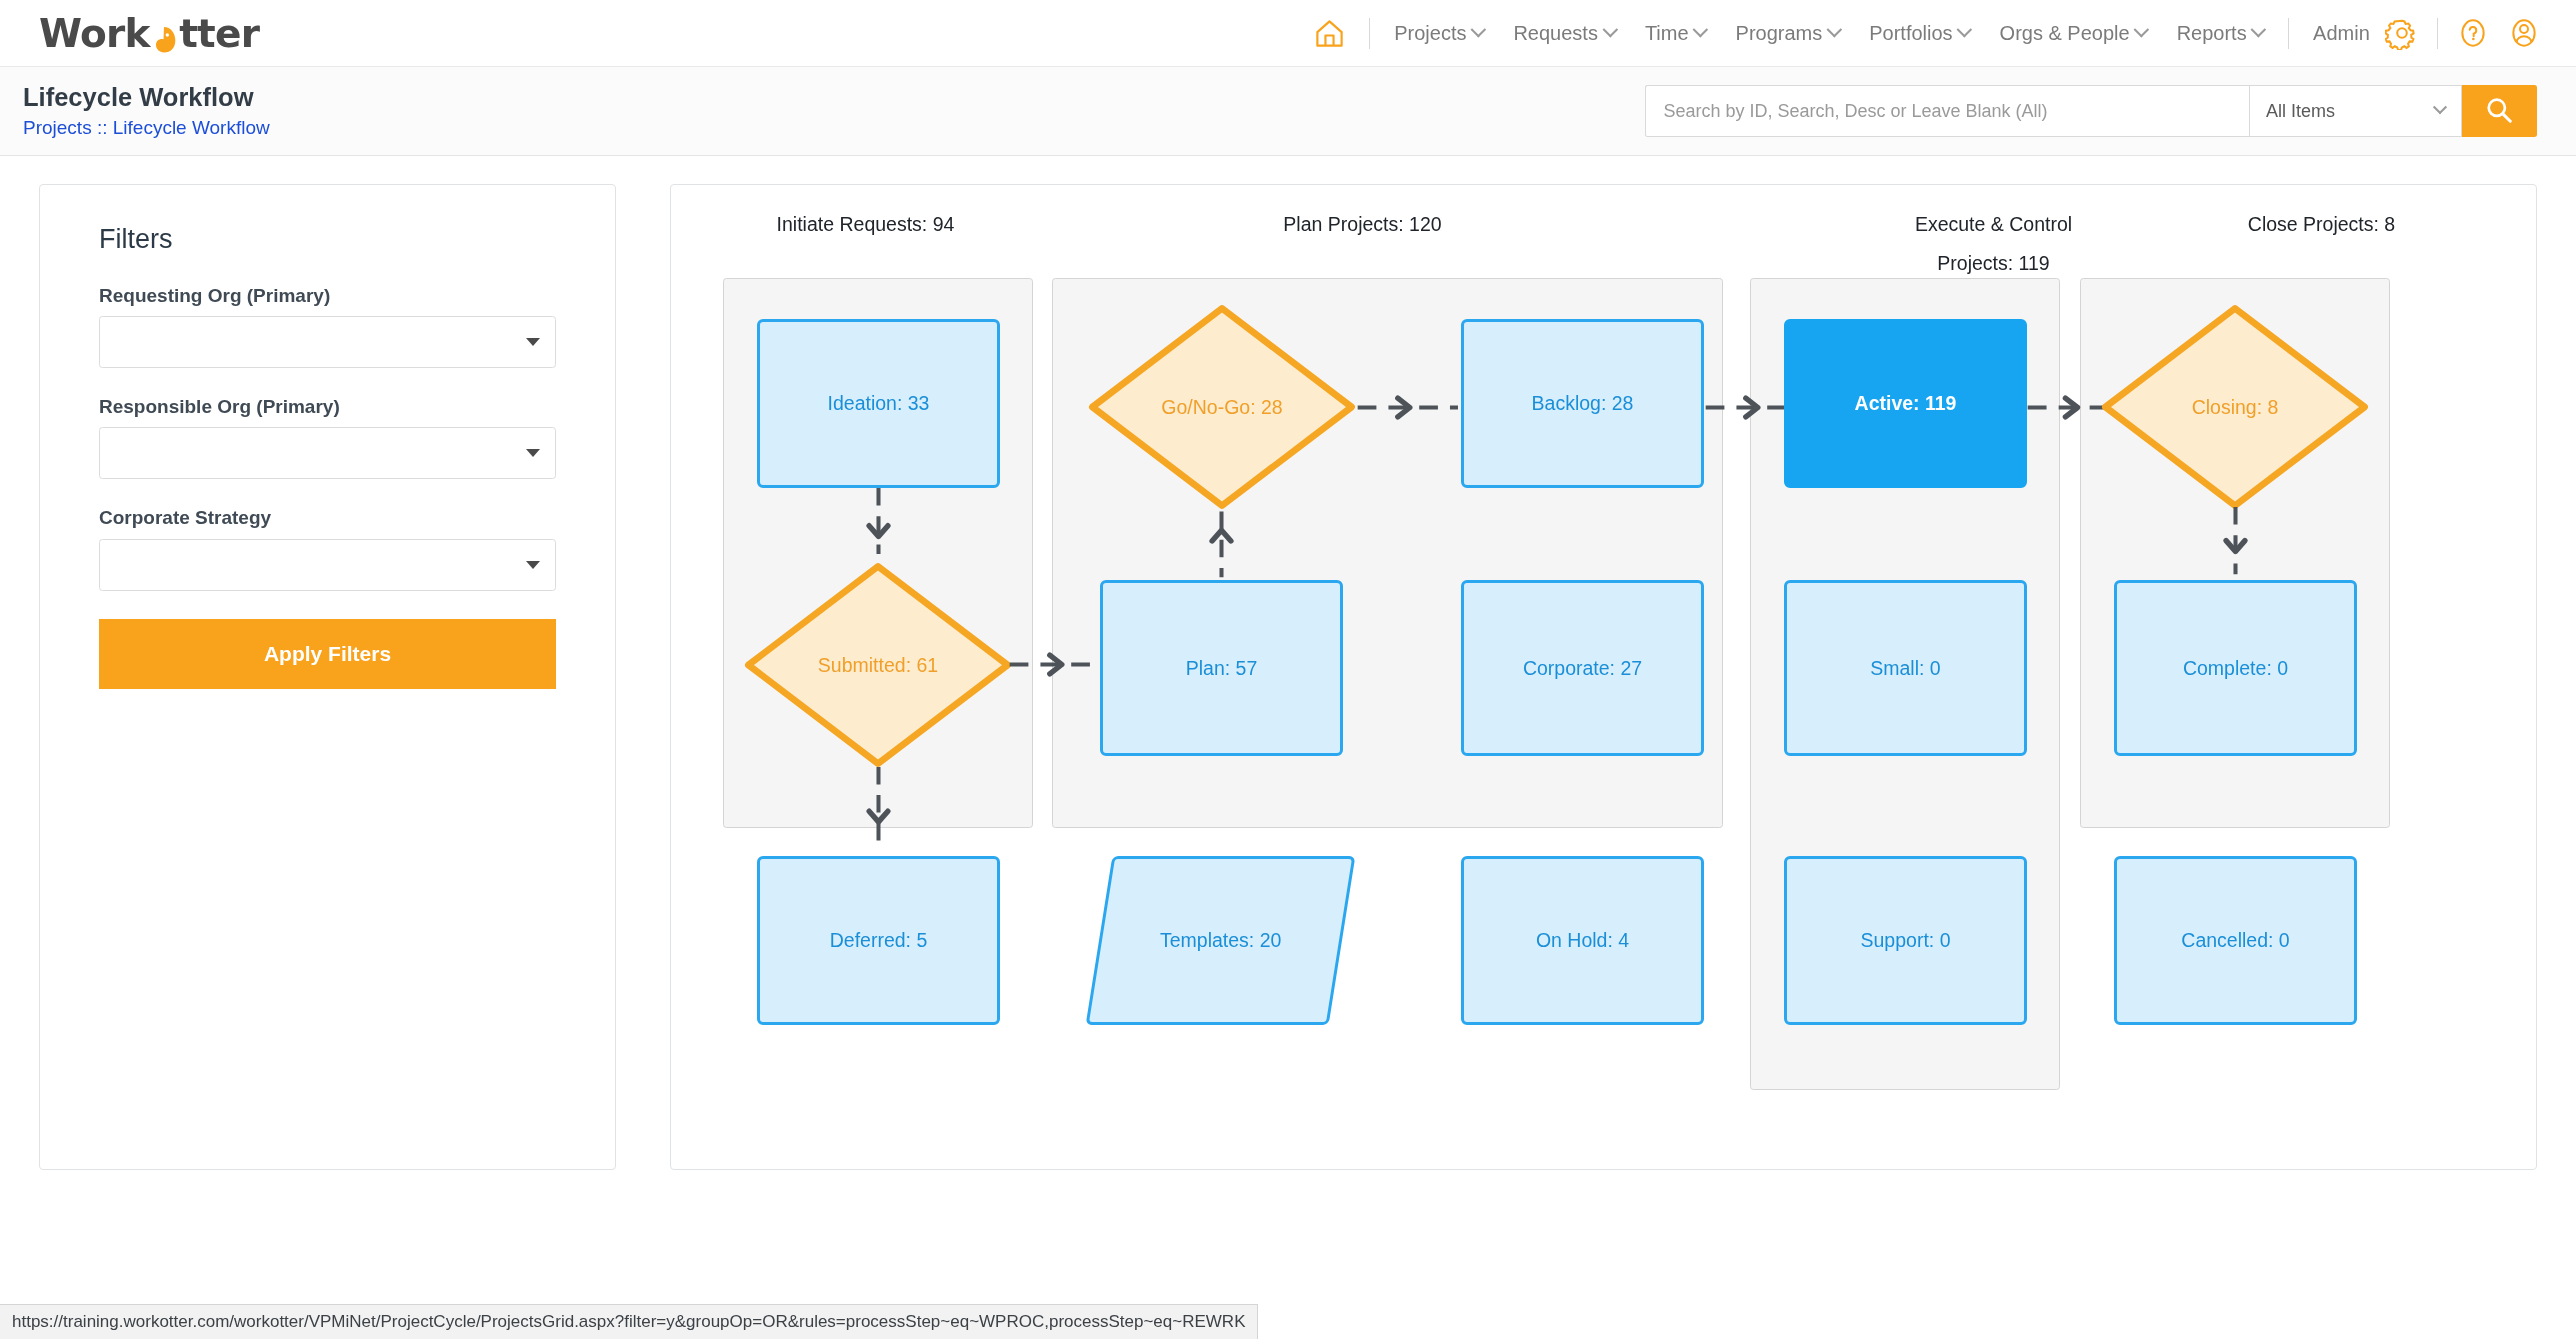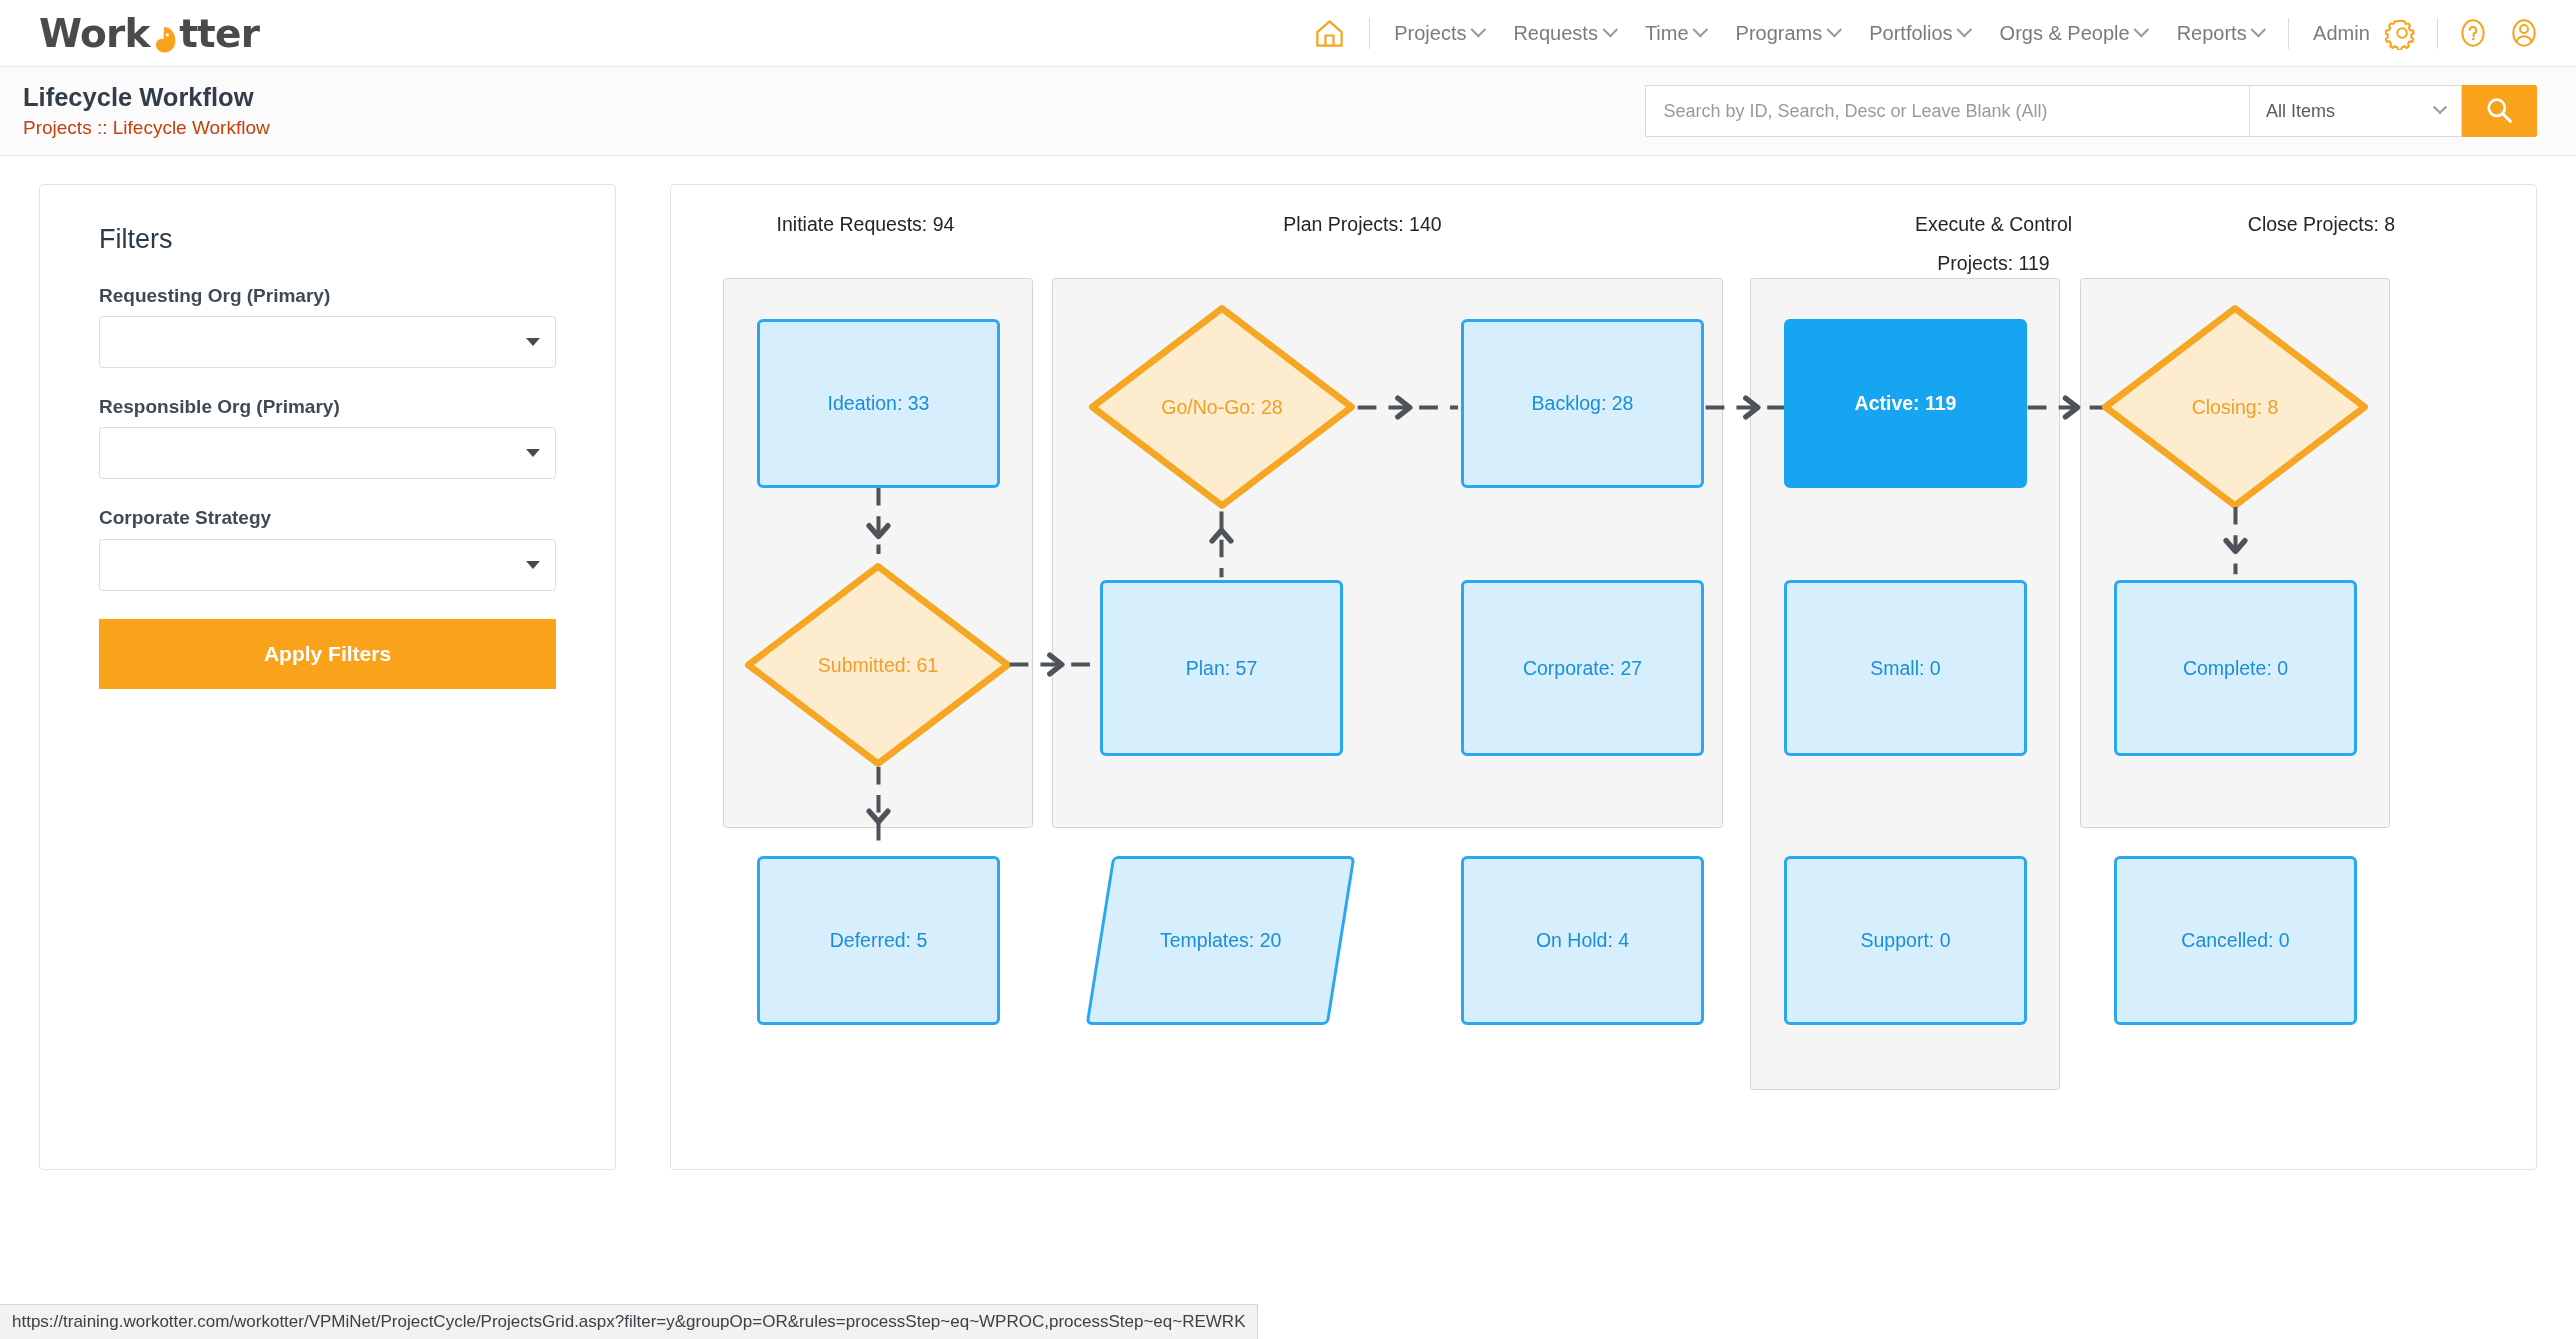--- a/index.html
+++ b/index.html
@@ -58,21 +58,21 @@
     background: #fbfbfb;
     height: 89px;
     display: flex;
     align-items: center;
     padding: 0 39px 0 23px;
     border-bottom: 0.7px solid #e4e4e4;
     position: relative;
   }
   .ph-left { display: flex; flex-direction: column; justify-content: flex-end; }
   .ph-title { font-size: 25.5px; font-weight: bold; color: #333d47; line-height: 1.25; }
-  .ph-crumb { font-size: 19px; color: #c2410c; line-height: 1.3; margin-top: 2px; }
+  .ph-crumb { font-size: 19px; color: #1d4ed8; line-height: 1.3; margin-top: 2px; }
   .ph-right { margin-left: auto; display: flex; align-items: stretch; height: 52px; }
   .search-input {
     width: 604px;
     border: 0.7px solid #d9d9d9;
     border-right: none;
     background: #fff;
     font-size: 18px;
     color: #9a9a9a;
     padding: 0 17.4px;
     display: flex; align-items: center;
@@ -366,21 +366,21 @@
     <button class="apply-btn">Apply Filters</button>
   </div>
 
   <div class="wf-card">
     <div class="wf-canvas">
 
       <div class="col-head" style="left:40px; top:28px; width:309px;">
         <span>Initiate Requests: 94</span>
       </div>
       <div class="col-head" style="left:537px; top:28px; width:309px;">
-        <span>Plan Projects: 140</span>
+        <span>Plan Projects: 120</span>
       </div>
       <div class="col-head" style="left:1168px; top:28px; width:309px;">
         <div>Execute &amp; Control</div>
         <div style="margin-top:16px;">Projects: 119</div>
       </div>
       <div class="col-head" style="left:1496px; top:28px; width:309px;">
         <span>Close Projects: 8</span>
       </div>
 
       <div class="group-box" style="left:52px; top:93px; width:310px; height:550px;"></div>

